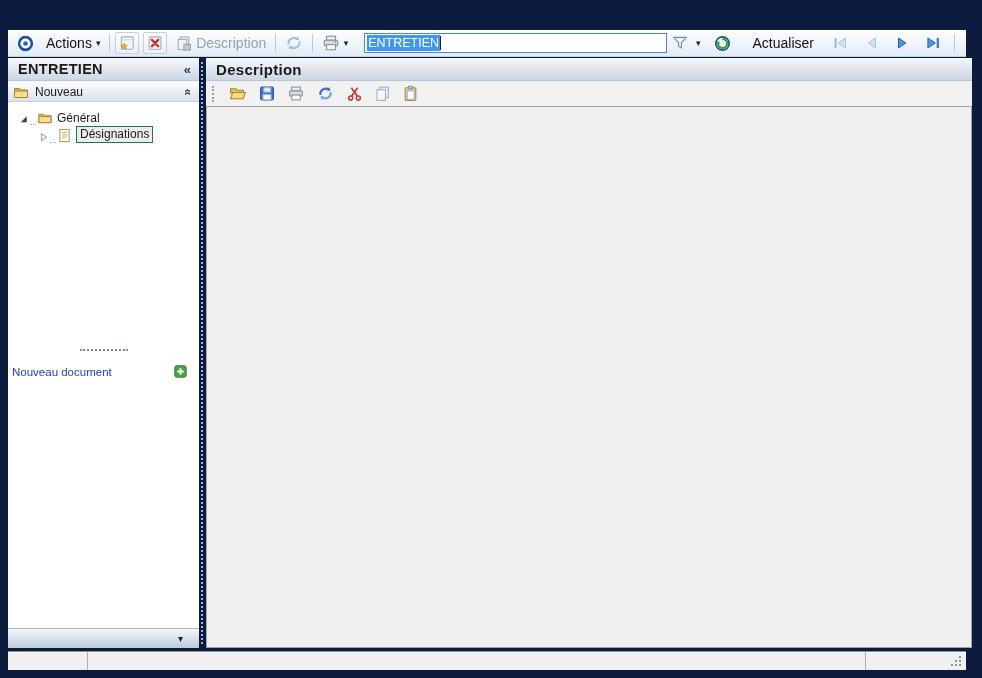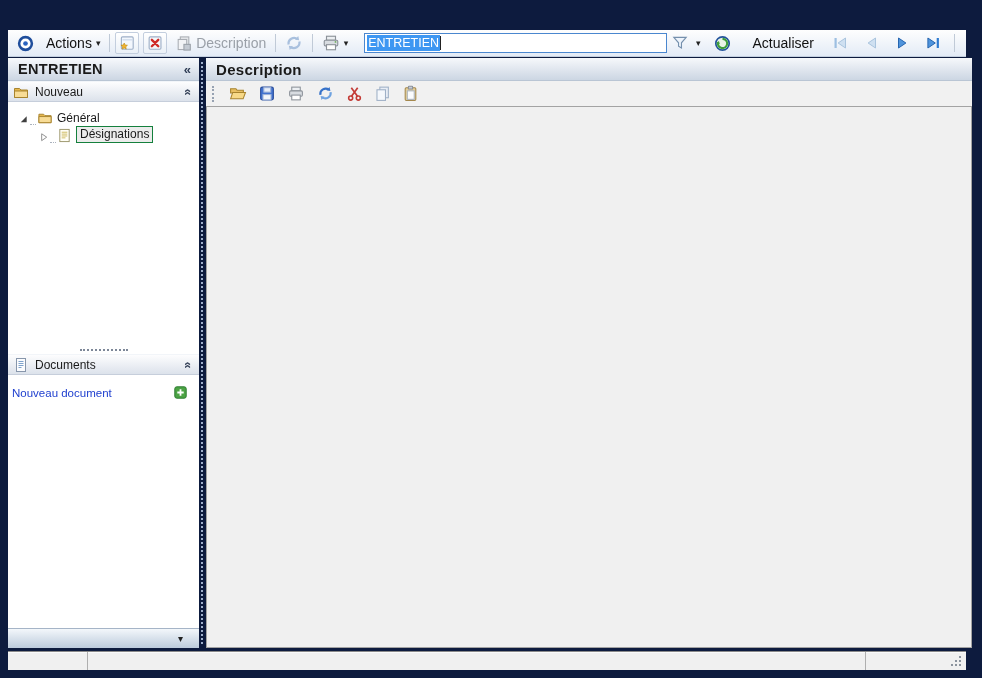--- a/index.html
+++ b/index.html
@@ -320,30 +320,20 @@
       </span>
       <span class="node-label selected">Désignations</span>
     </div>
   </div>
 
   <div class="h-splitter">
       <span></span>
     </div>
 
 
-  <div class="group-bar">
-    <span>
-      <svg width="16" height="16" viewBox="0 0 16 16">
-        <rect x="3.5" y="1.5" width="9" height="13" fill="#fbfcfe" stroke="#8796ab"></rect>
-        <path d="M5.5 4.5 h5 M5.5 6.5 h5 M5.5 8.5 h5 M5.5 10.5 h3" stroke="#7fa3cc" stroke-width="1"></path>
-      </svg>
-    </span>
-    <span class="g-label">Documents</span>
-    <span class="chev up">«</span>
-  </div>
 
   <div class="newdoc-row">
     <span class="newdoc-link">Nouveau document</span>
     <span class="newdoc-plus">
       <svg width="13" height="13" viewBox="0 0 13 13">
         <rect x="0.8" y="0.8" width="11.4" height="11.4" rx="2" fill="#4ca344" stroke="#2e7d32"></rect>
         <path d="M6.5 3.3 v6.4 M3.3 6.5 h6.4" stroke="#ffffff" stroke-width="1.8"></path>
       </svg>
     </span>
   </div>

